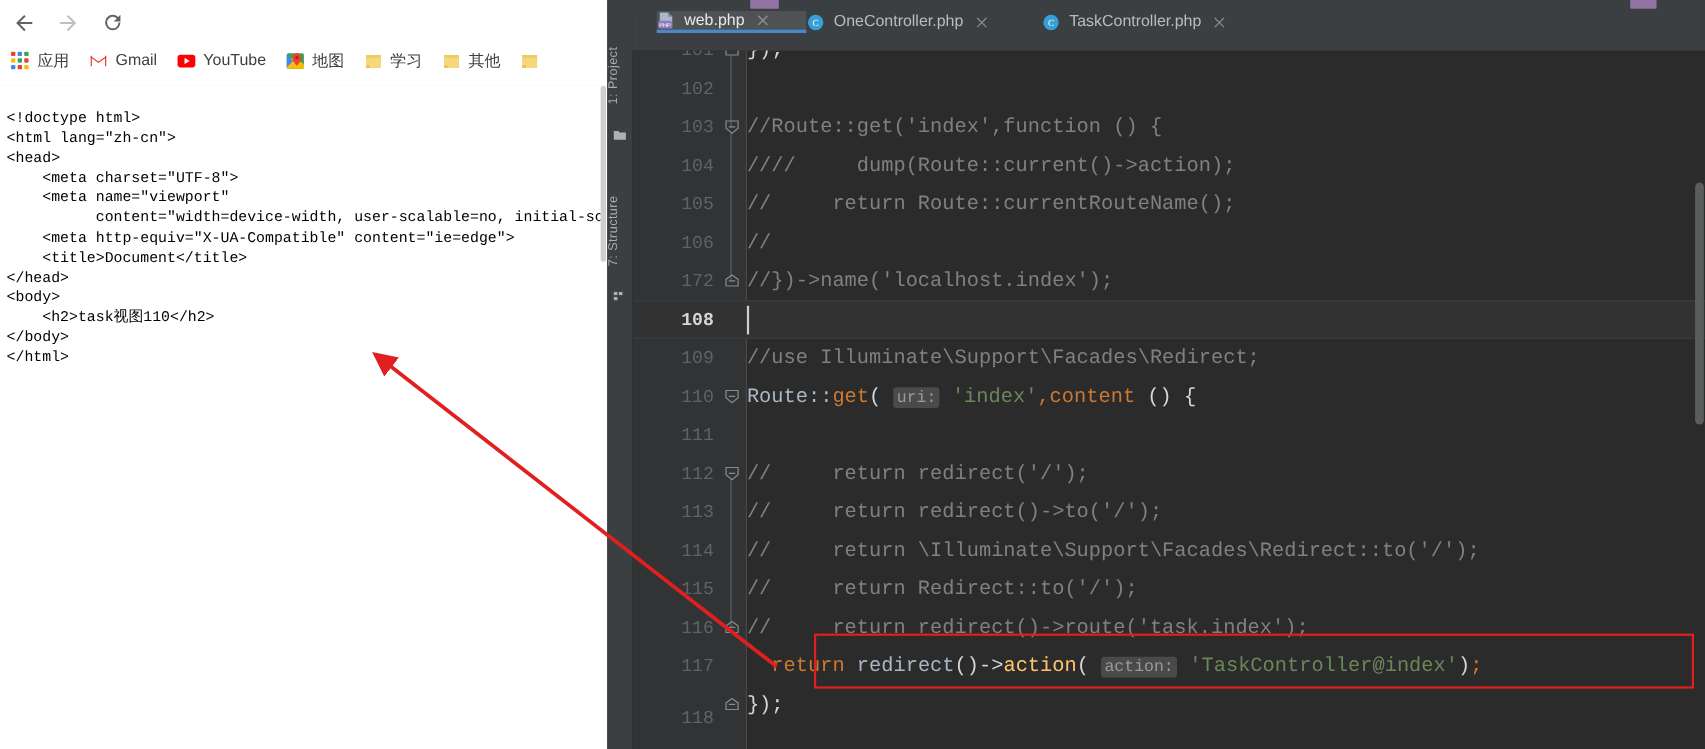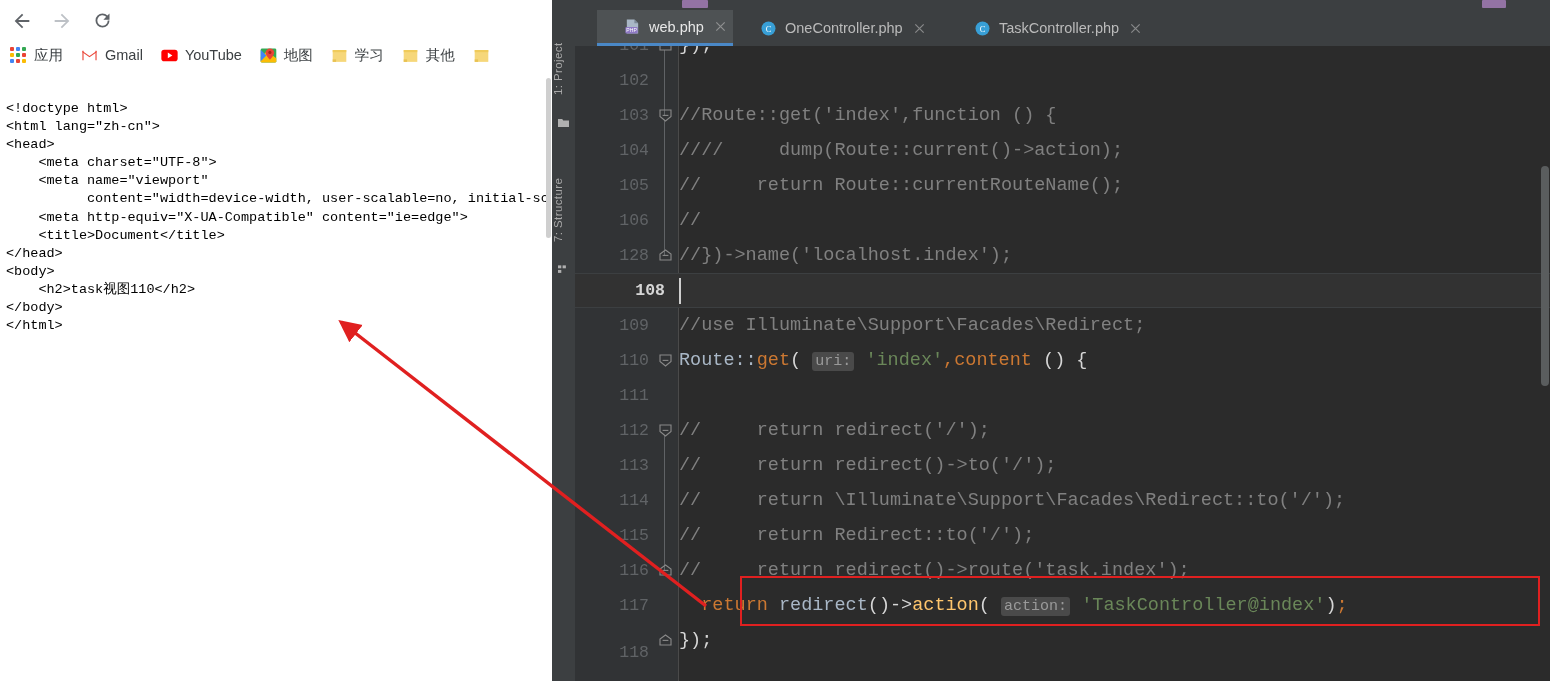--- a/index.html
+++ b/index.html
@@ -170,24 +170,24 @@
   }
   .tabbar {
     position: absolute;
     left: 23px; top: 10px;
     width: 975px; height: 36px;
     background: #3c3f41;
   }
   .tab {
     position: absolute;
     top: 0;
-    height: 36px;
+    height: 20px;
     display: flex;
     align-items: center;
-    padding: 0 6px 0 27px;
+    padding: 0 6px 0 0;
     box-sizing: border-box;
     white-space: nowrap;
   }
   .tab.active {
     background: #4e5254;
     border-bottom: 3px solid #4a88c7;
   }
   .tab-name {
     font-size: 14.5px;
     color: #bbbbbb;
@@ -229,21 +229,21 @@
     position: absolute;
     left: 0;
     width: 74px;
     text-align: right;
     font-family: "Liberation Mono", monospace;
     font-size: 16.5px;
     color: #606366;
     line-height: 35px;
     height: 35px;
   }
-  .ln.current { color: #d6d6d6; font-weight: bold; padding-left: 16px; }
+  .ln.current { color: #d6d6d6; font-weight: bold; }
   .codeline {
     position: absolute;
     left: 0;
     height: 35px;
     line-height: 35px;
     font-family: "Liberation Mono", monospace;
     font-size: 18.5px;
     color: #a9b7c6;
     white-space: pre;
     letter-spacing: 0px;
@@ -518,21 +518,21 @@
             <path d="M1 1 H12 V7.5 L6.5 12 L1 7.5 Z" fill="none" stroke="#8a8a8a" stroke-width="1.1"></path>
             <path d="M3.6 6.4 H9.4" stroke="#8a8a8a" stroke-width="1.1"></path>
           </svg>
           <div class="codeline" style="top: 52px; left: 104px; font-family: Liberation Mono, monospace;"><span class="cmt">//Route::get('index',function () {</span></div>
           <div class="ln" style="top: 87px;">104</div>
           <div class="codeline" style="top: 87px; left: 104px;"><span class="cmt">////     dump(Route::current()-&gt;action);</span></div>
           <div class="ln" style="top: 122px;">105</div>
           <div class="codeline" style="top: 122px; left: 104px;"><span class="cmt">//     return Route::currentRouteName();</span></div>
           <div class="ln" style="top: 157px;">106</div>
           <div class="codeline" style="top: 157px; left: 104px;"><span class="cmt">//</span></div>
-          <div class="ln" style="top: 192px;">128</div>
+          <div class="ln" style="top: 192px;">172</div>
           <svg class="fold" viewBox="0 0 13 13" style="top: 203px;">
             <path d="M6.5 1 L12 5 V11 H1 V5 Z" fill="none" stroke="#8a8a8a" stroke-width="1.1"></path>
             <path d="M3.6 6.4 H9.4" stroke="#8a8a8a" stroke-width="1.1"></path>
           </svg>
           <div class="codeline" style="top: 192px; left: 104px;"><span class="cmt">//})-&gt;name('localhost.index');</span></div>
           <div class="current-row" style="top: 227px;"></div>
           <div class="ln current" style="top: 227px;">108</div>
           <div class="codeline" style="top: 227px; left: 104px;"></div>
           <div class="caret" style="top: 232px; left: 104px;"></div>
           <div class="ln" style="top: 262px;">109</div>

